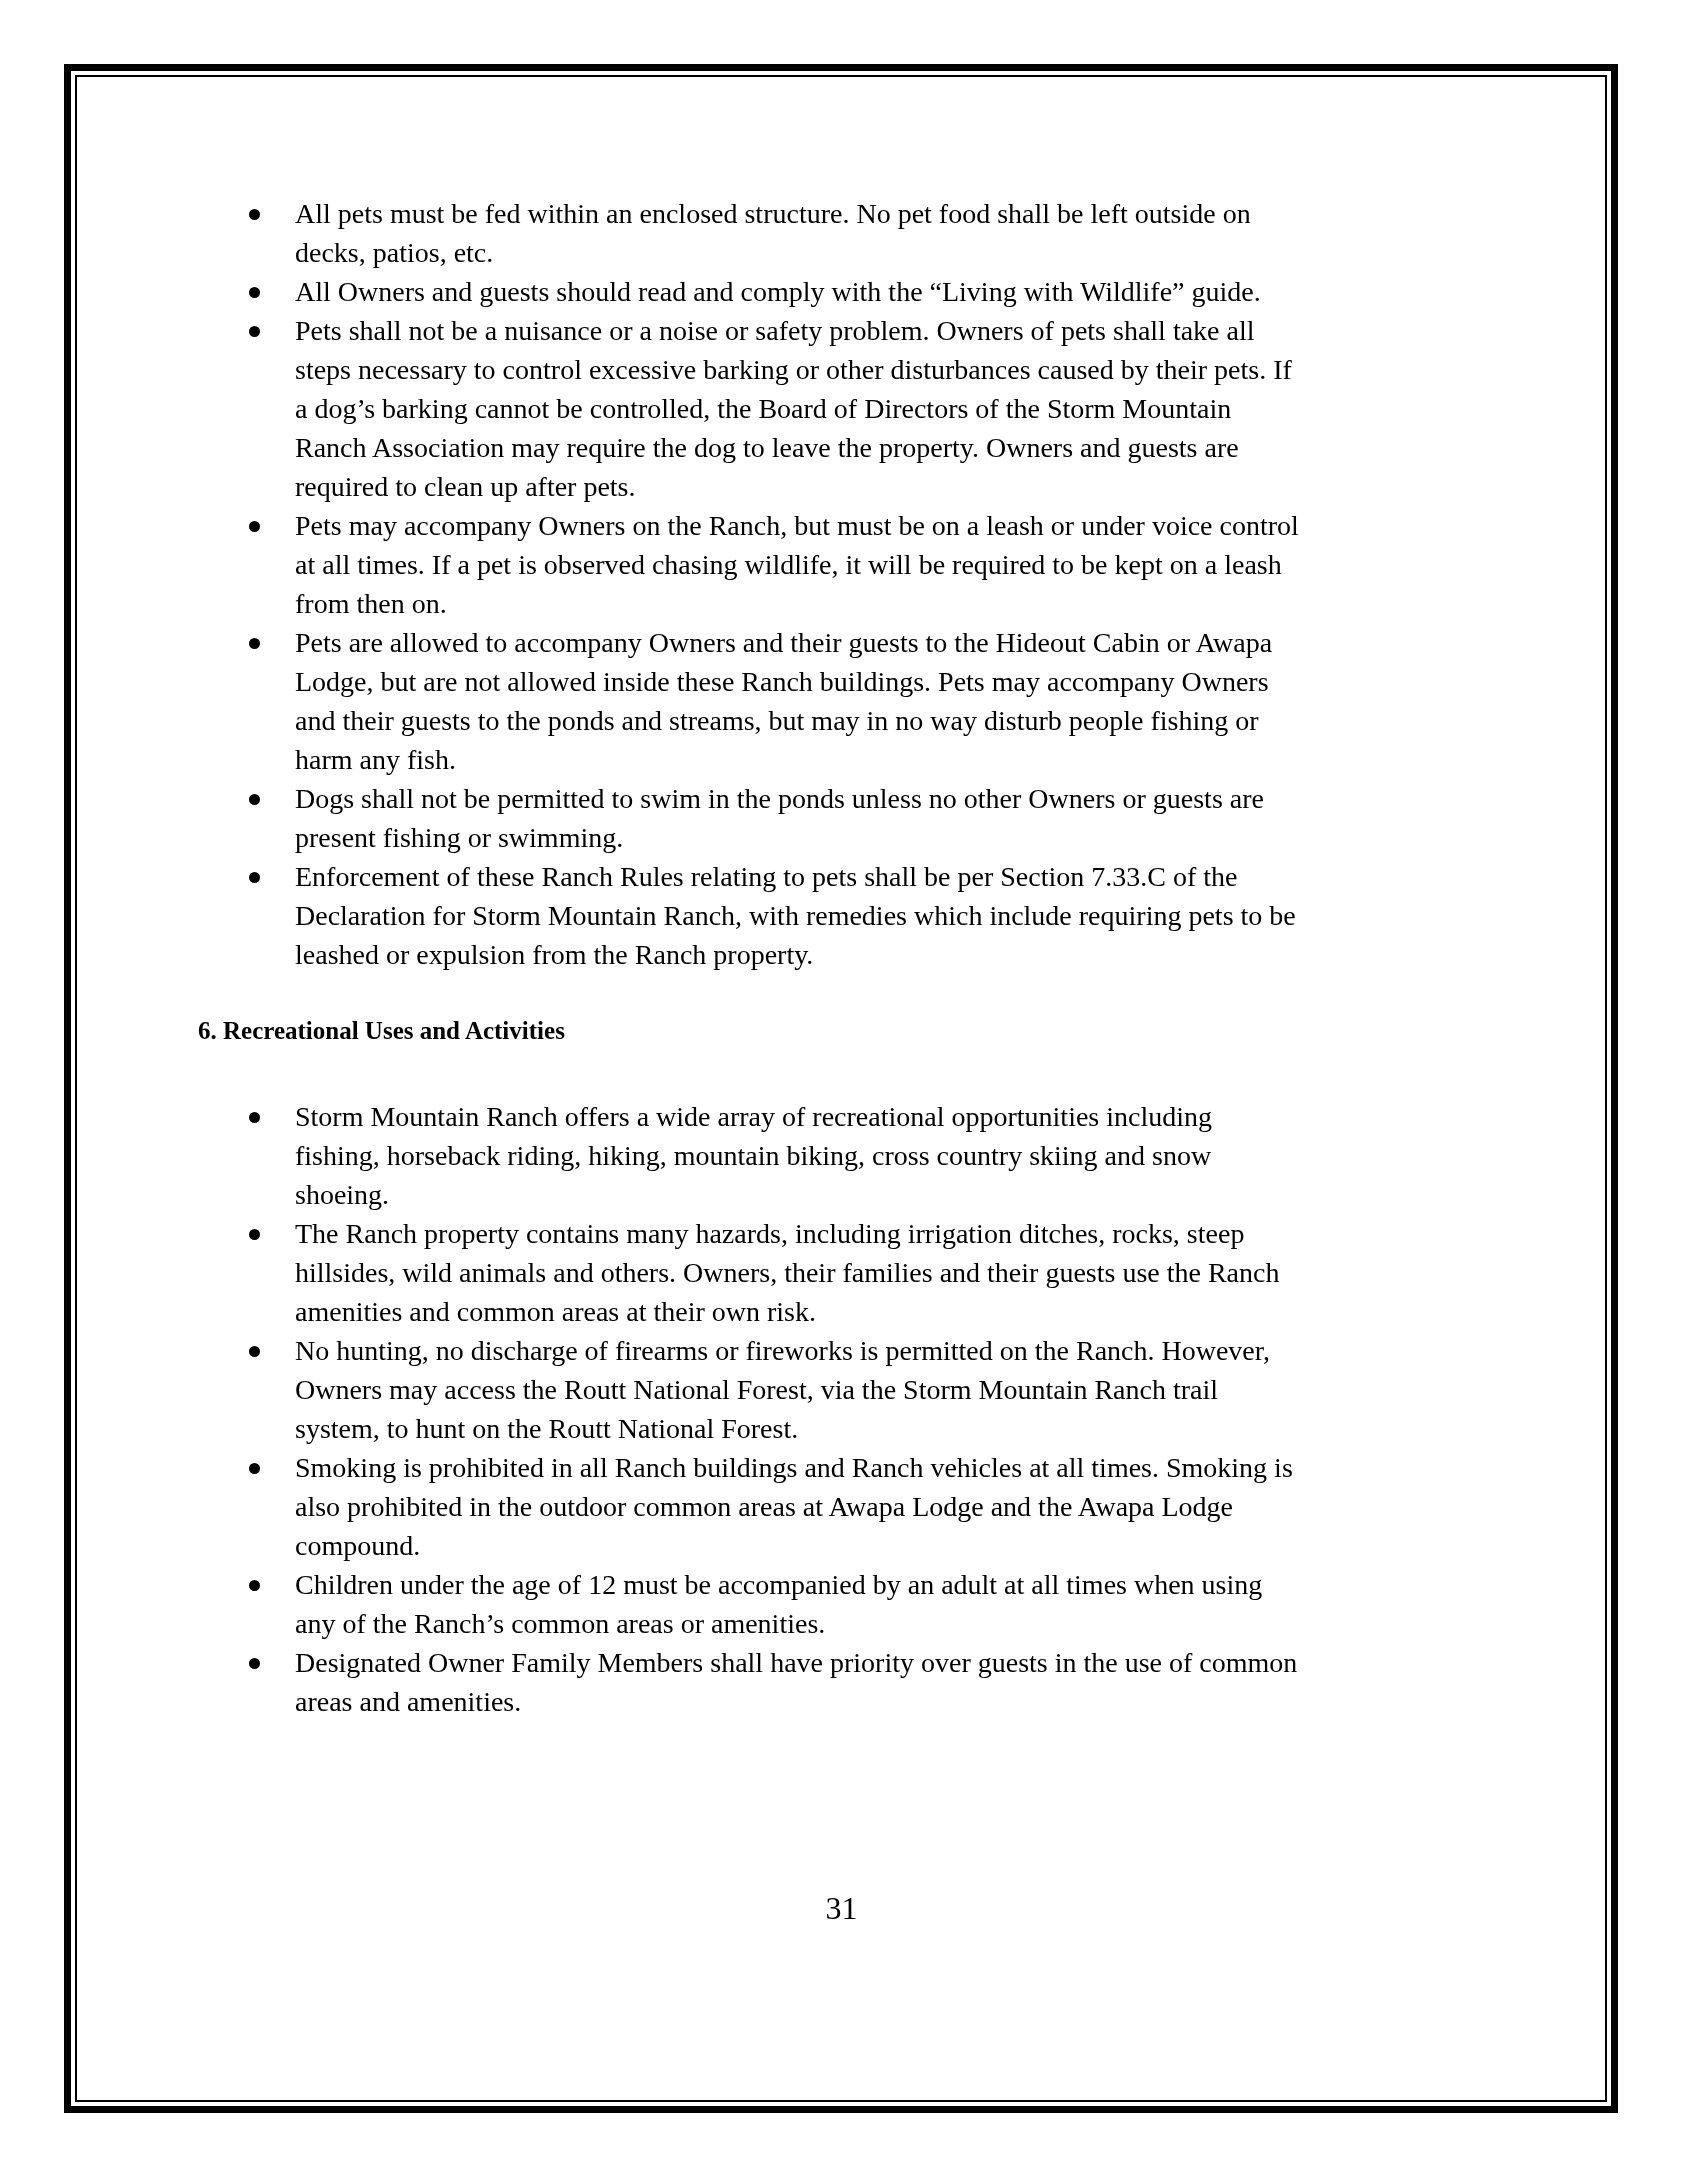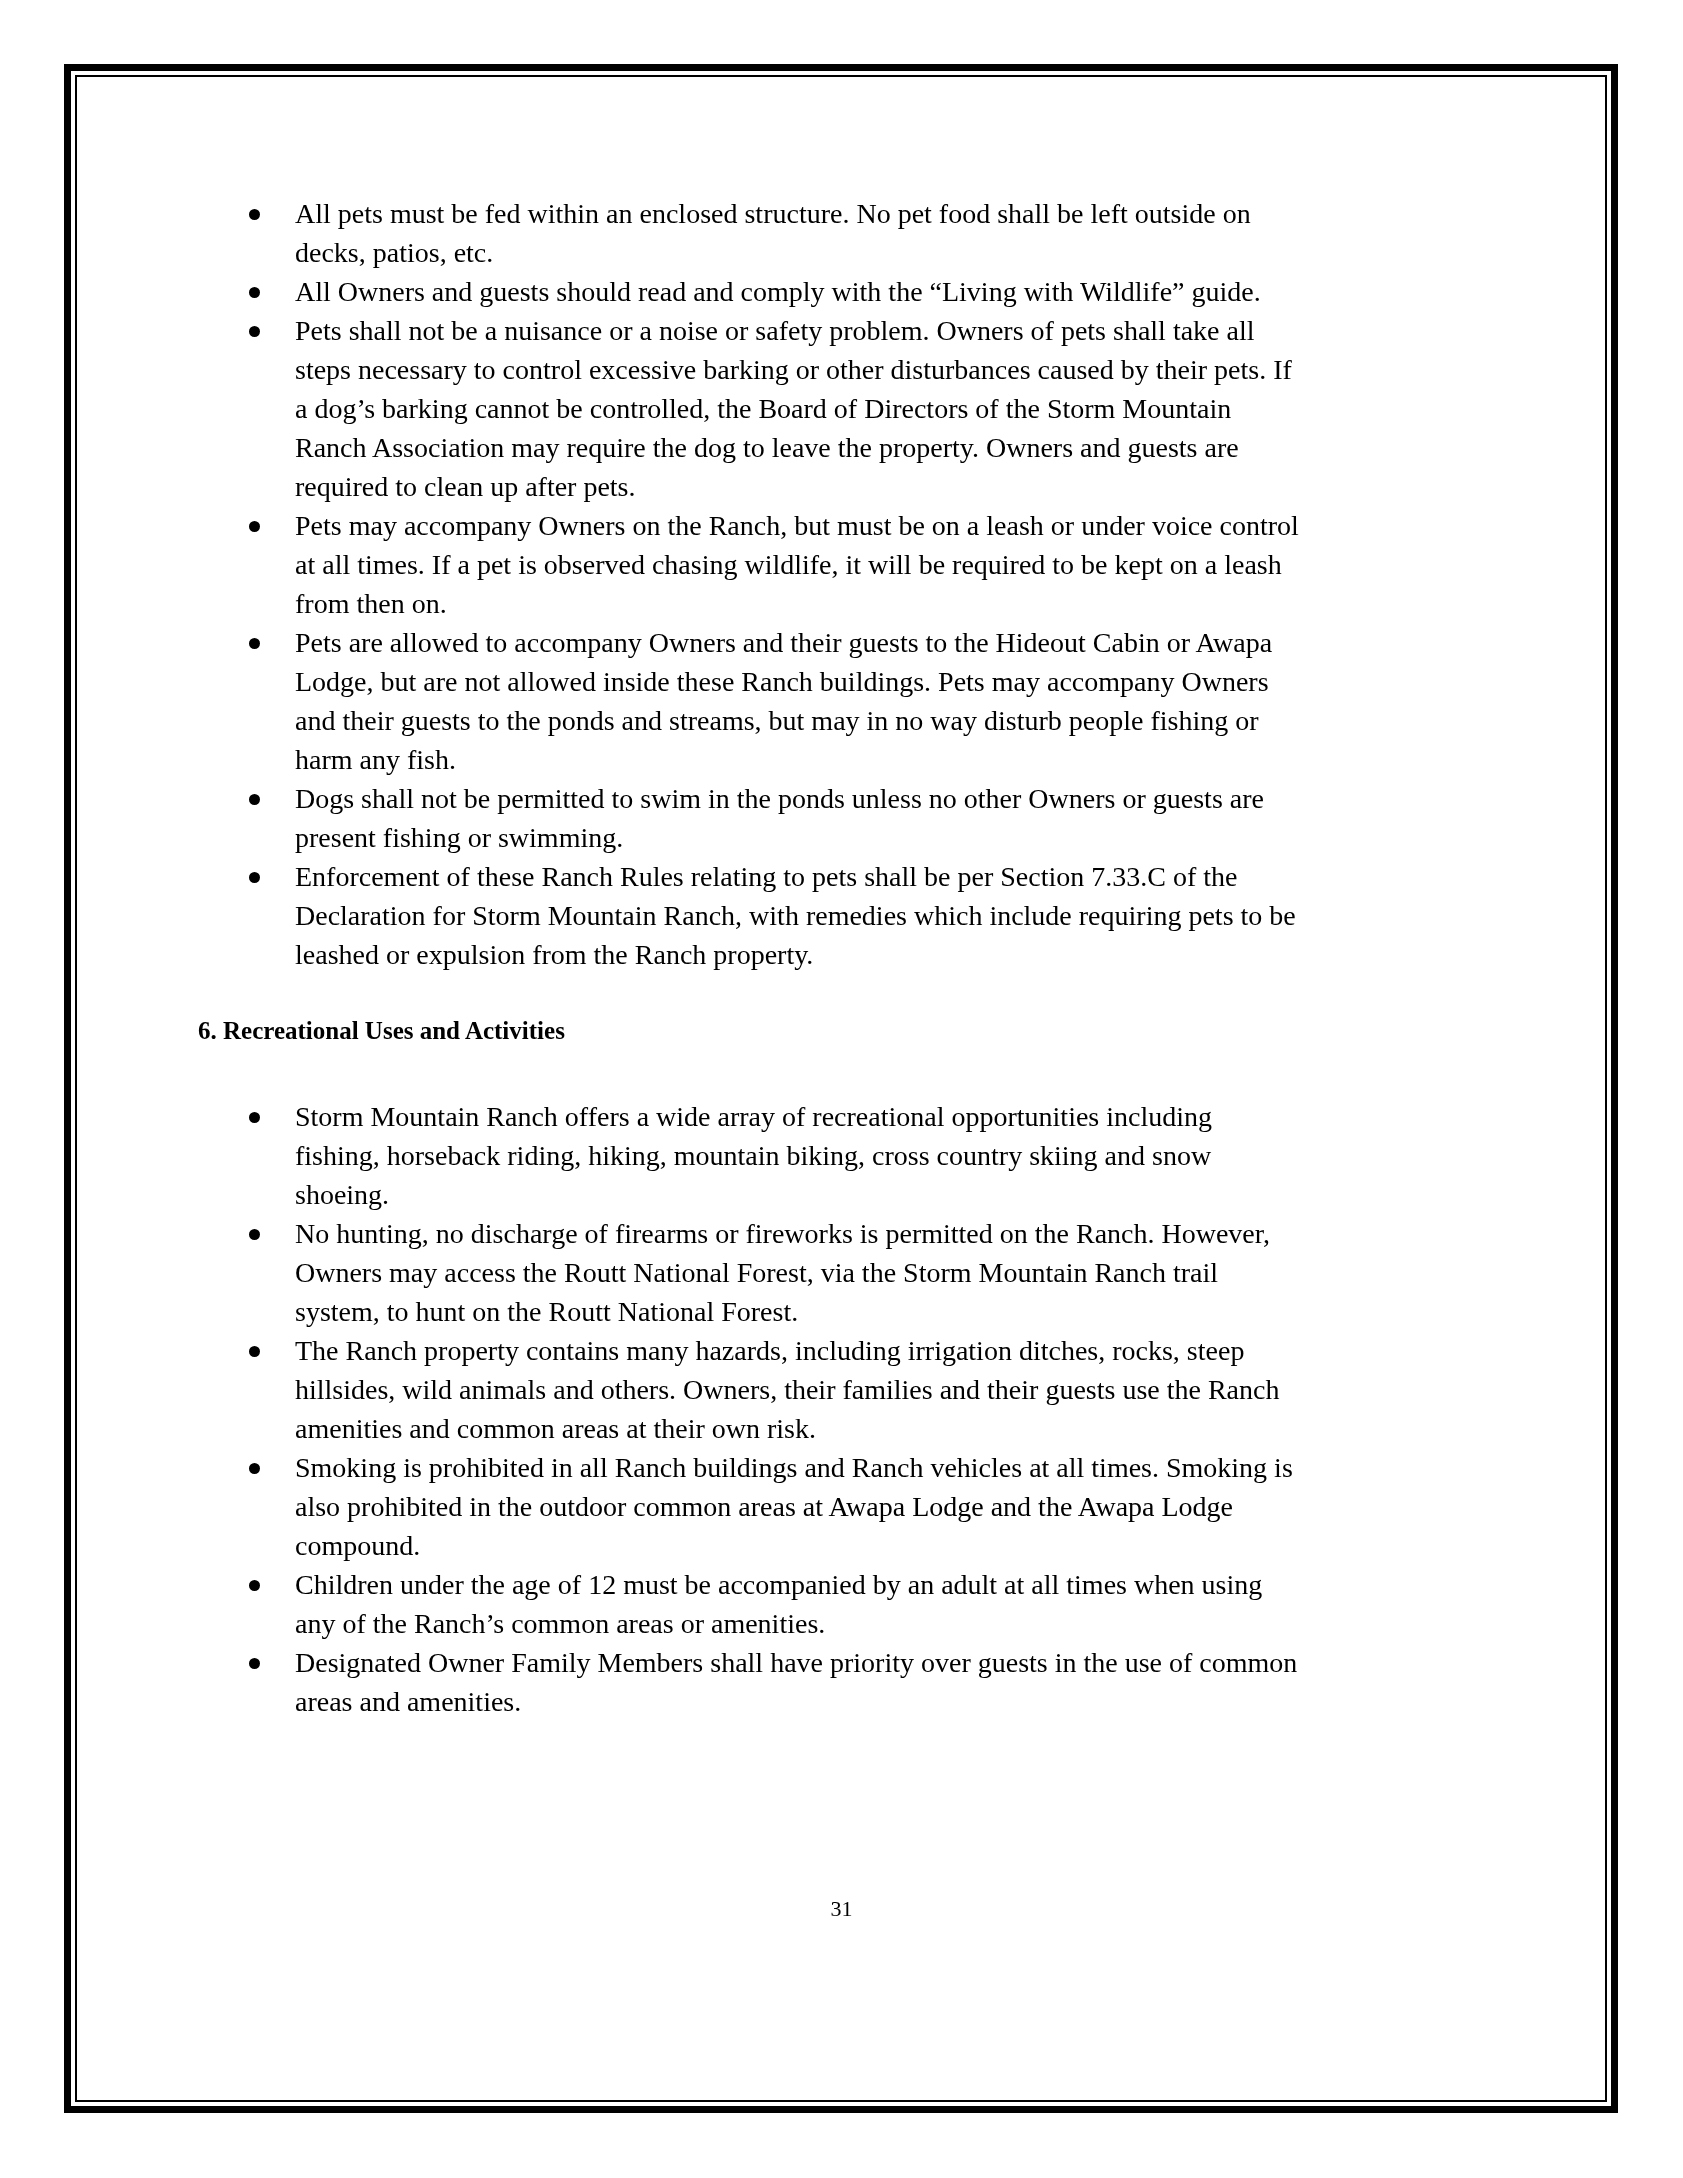--- a/index.html
+++ b/index.html
@@ -64,21 +64,21 @@
   }
   h2.section-heading {
     font-size: 25px;
     line-height: 39px;
     font-weight: bold;
     margin: 37px 0 47px 0;
   }
   .page-number {
     margin-top: 168px;
     text-align: center;
-    font-size: 22px;
+    font-size: 32px;
   }
 </style>
 </head>
 <body>
 
 <div class="frame-outer">
   <div class="frame-inner"></div>
 </div>
 
 <div class="content">
@@ -131,29 +131,29 @@
 
   <ul class="blist">
     <li>
       <span class="dot"></span>
       <span class="txt">Storm Mountain Ranch offers a wide array of recreational opportunities including
 fishing, horseback riding, hiking, mountain biking, cross country skiing and snow
 shoeing.</span>
     </li>
     <li>
       <span class="dot"></span>
+      <span class="txt">The Ranch property contains many hazards, including irrigation ditches, rocks, steep
+hillsides, wild animals and others. Owners, their families and their guests use the Ranch
+amenities and common areas at their own risk.</span>
+    </li>
+    <li>
+      <span class="dot"></span>
       <span class="txt">No hunting, no discharge of firearms or fireworks is permitted on the Ranch. However,
 Owners may access the Routt National Forest, via the Storm Mountain Ranch trail
 system, to hunt on the Routt National Forest.</span>
-    </li>
-    <li>
-      <span class="dot"></span>
-      <span class="txt">The Ranch property contains many hazards, including irrigation ditches, rocks, steep
-hillsides, wild animals and others. Owners, their families and their guests use the Ranch
-amenities and common areas at their own risk.</span>
     </li>
     <li>
       <span class="dot"></span>
       <span class="txt">Smoking is prohibited in all Ranch buildings and Ranch vehicles at all times. Smoking is
 also prohibited in the outdoor common areas at Awapa Lodge and the Awapa Lodge
 compound.</span>
     </li>
     <li>
       <span class="dot"></span>
       <span class="txt">Children under the age of 12 must be accompanied by an adult at all times when using

